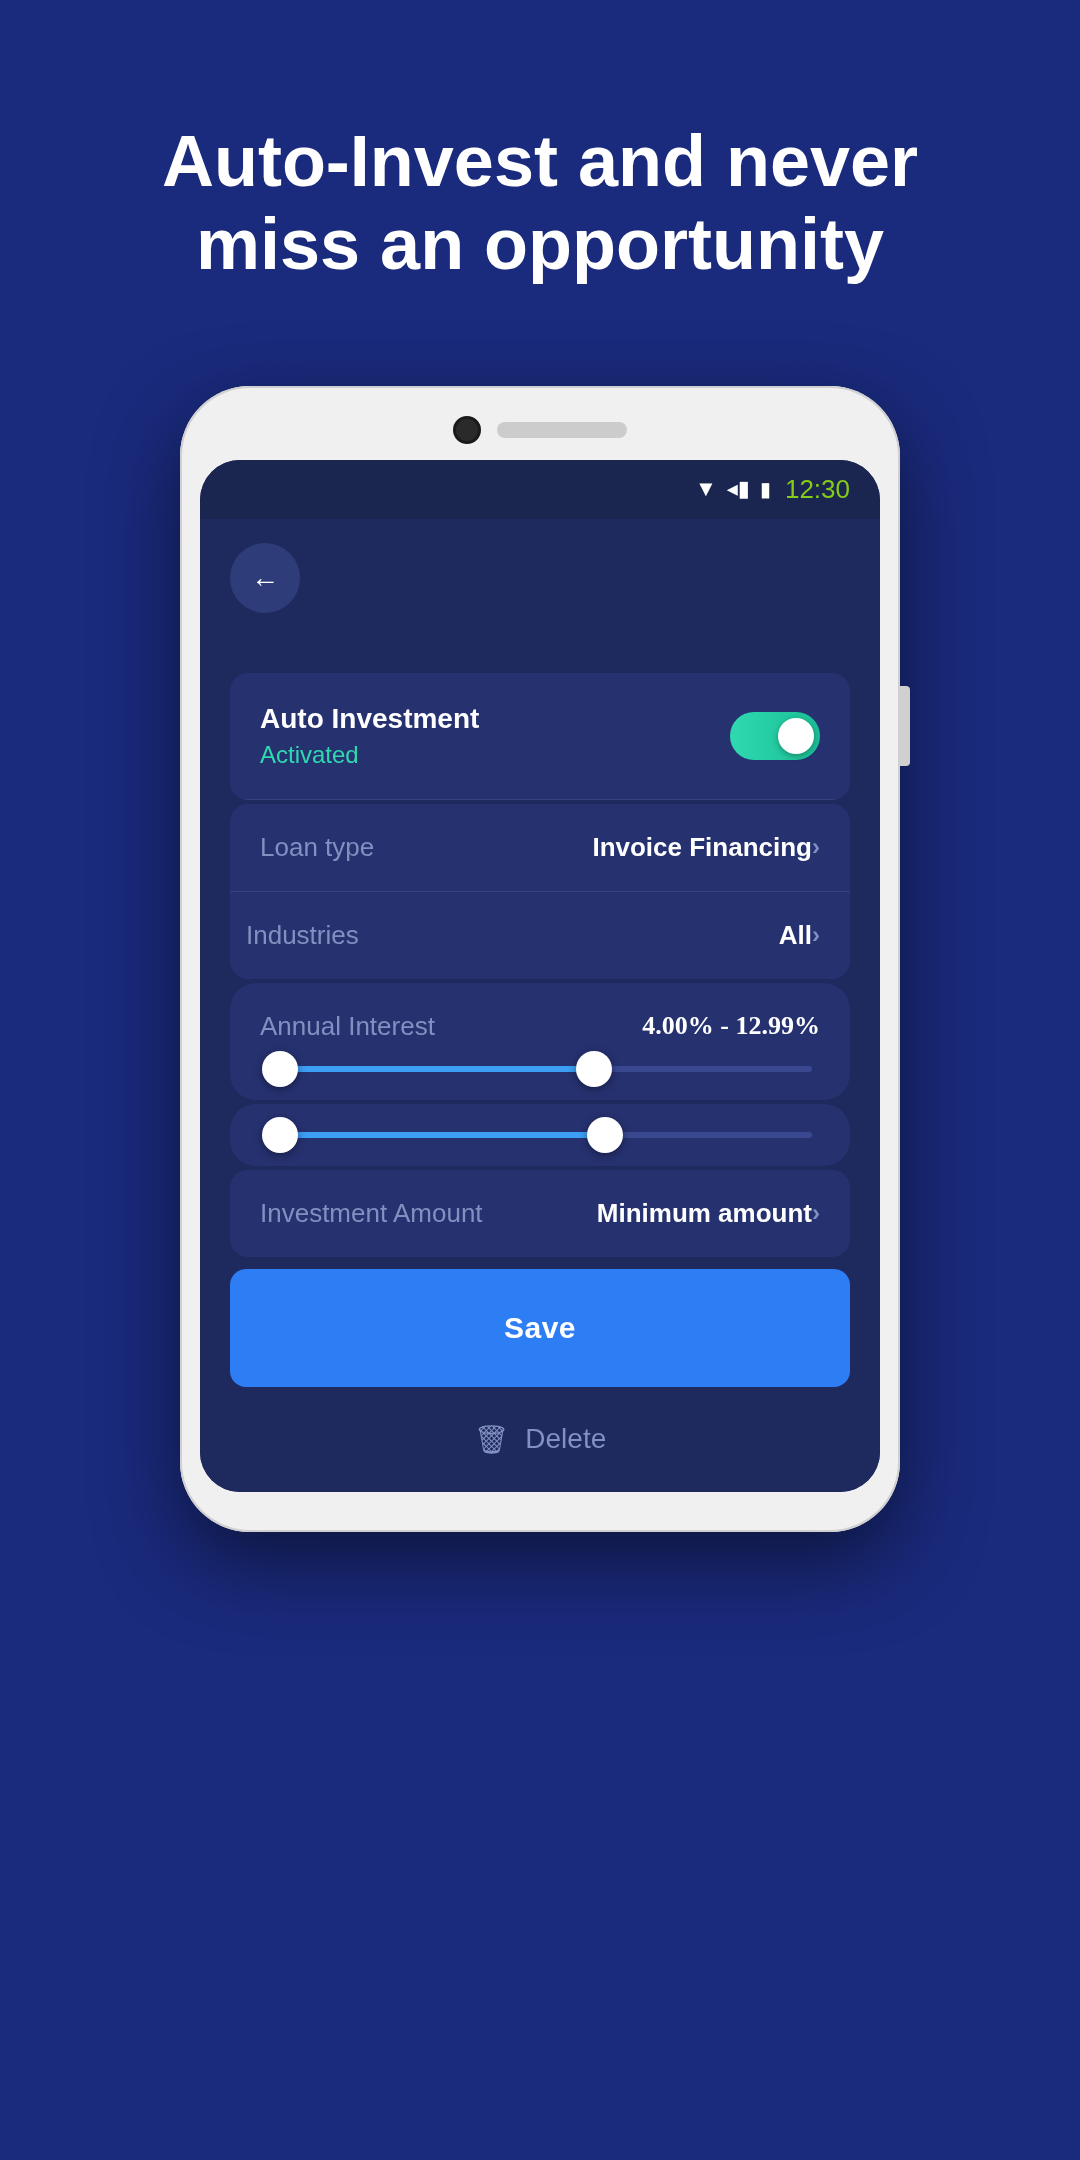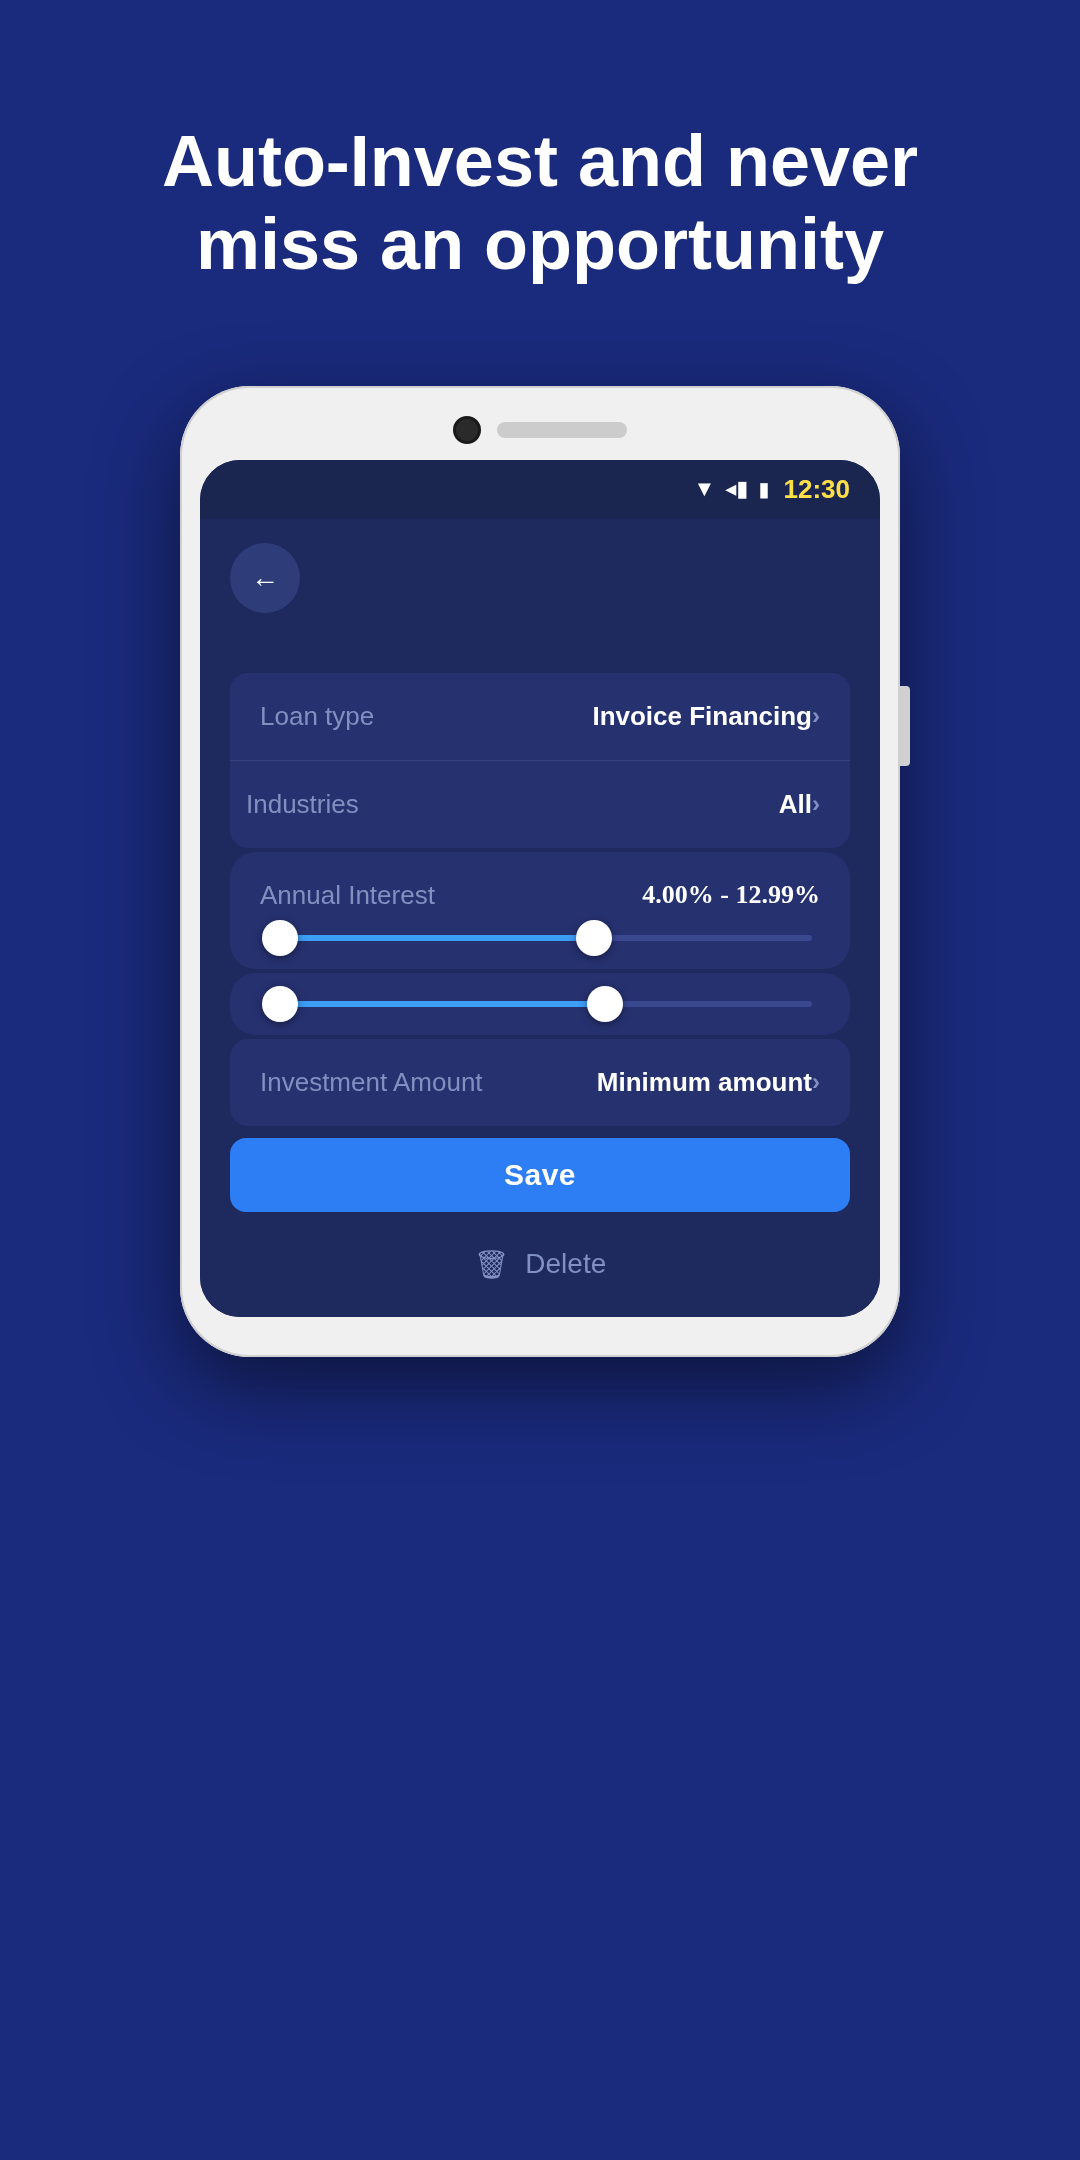--- a/index.html
+++ b/index.html
@@ -108,23 +108,23 @@
       color: white;
       font-size: 22px;
     }
 
     .battery-icon {
       color: white;
       font-size: 20px;
     }
 
     .time-display {
-      color: #fde047;
+      color: #84cc16;
       font-size: 26px;
-      font-weight: 700;
+      font-weight: 400;
     }
 
     
     .screen-content {
       padding: 24px 30px 0 30px;
     }
 
     
     .back-btn {
       width: 70px;
@@ -319,21 +319,21 @@
       justify-content: space-between;
       align-items: center;
     }
 
     
     .save-btn {
       background: #2d7ef5;
       border: none;
       border-radius: 16px;
       width: 100%;
-      padding: 20px;
+      padding: 42px;
       color: white;
       font-size: 30px;
       font-weight: 700;
       cursor: pointer;
       margin-top: 8px;
       letter-spacing: 0.5px;
     }
 
     
     .delete-section {
@@ -383,20 +383,31 @@
       </div>
 
       <div class="screen-content">
 
         
         <div class="back-btn">
           <span class="back-arrow">←</span>
         </div>
 
         
+        <div class="card">
+          <div class="toggle-section">
+            <div>
+              <div class="toggle-label">Auto Investment</div>
+              <div class="toggle-status">Activated</div>
+            </div>
+            <div class="toggle-switch">
+              <div class="toggle-knob"></div>
+            </div>
+          </div>
+        </div>
 
         
         <div class="form-section card">
           <div class="form-row">
             <span class="form-label">Loan type</span>
             <div class="form-value">
               <span>Invoice Financing</span>
               <span class="chevron">›</span>
             </div>
           </div>

